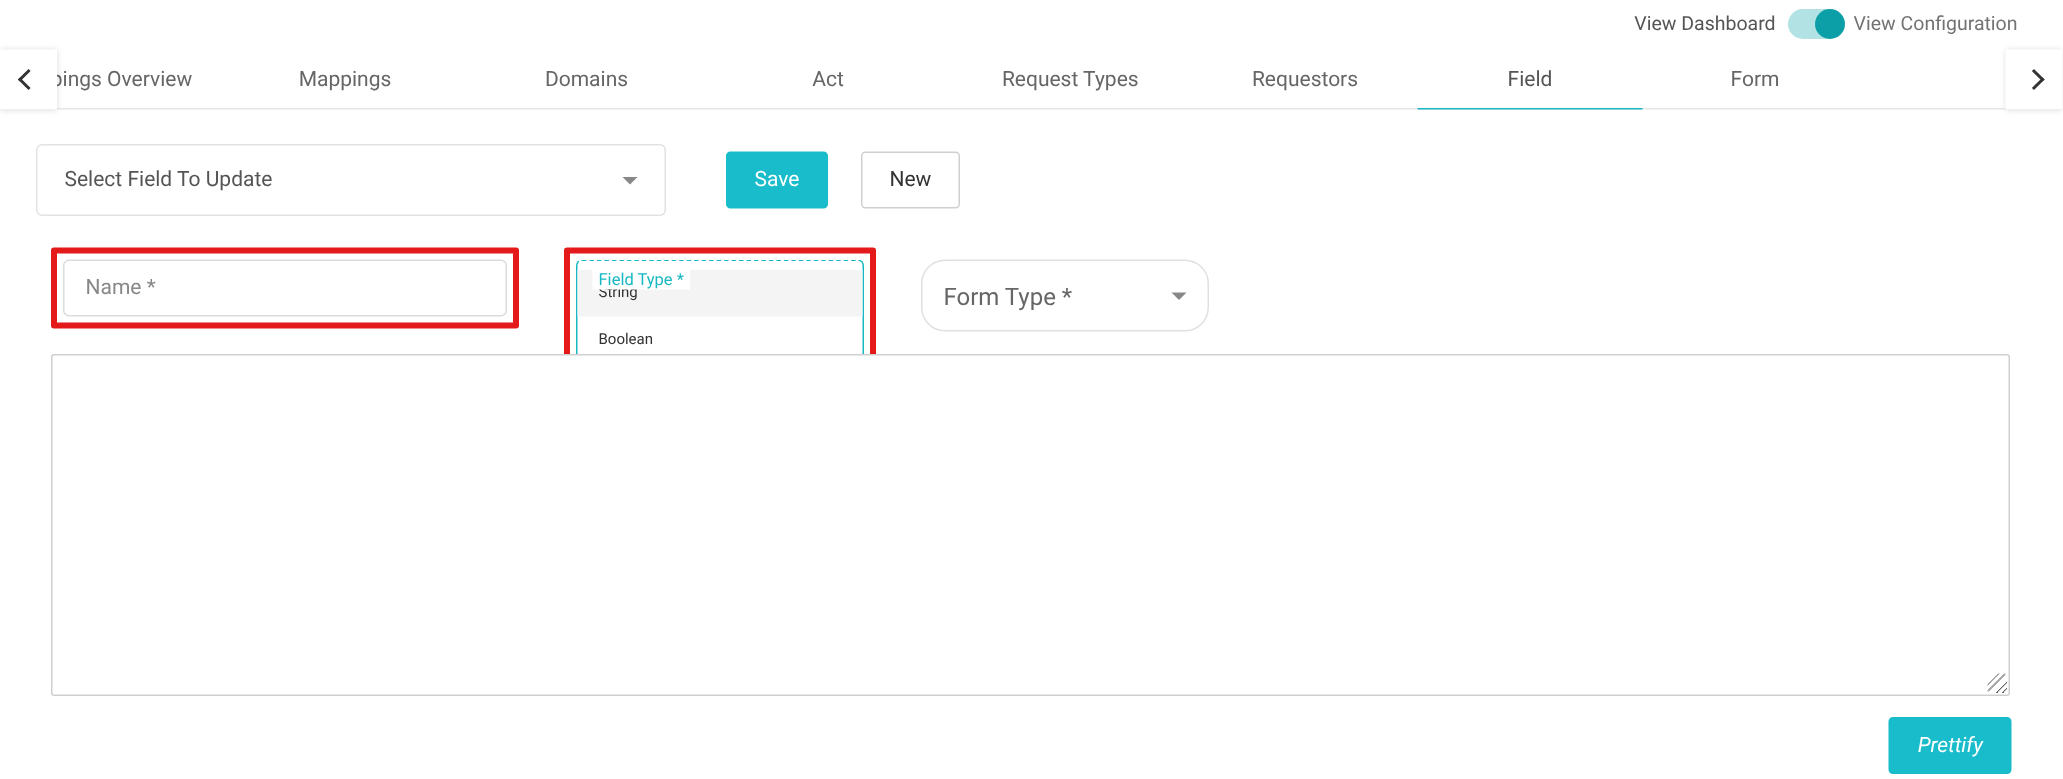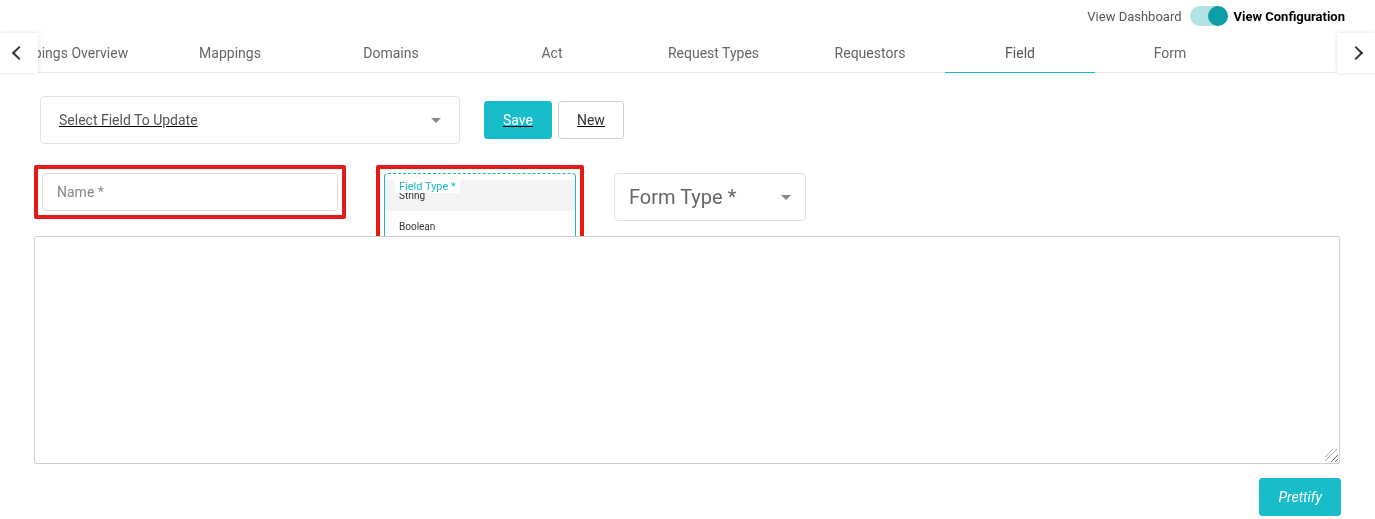--- a/index.html
+++ b/index.html
@@ -33,21 +33,21 @@
   }
   .toggle .knob {
     width: 20px;
     height: 20px;
     background: #0d9fa7;
     border-radius: 50%;
     position: absolute;
     top: 0;
     right: -2px;
   }
-  .toggle-label-right { font-weight: 700; color: #000000; }
+  .toggle-label-right { font-weight: 400; color: #737373; }
 
   
   .tabs-wrap {
     position: absolute;
     top: 33px;
     left: 0;
     right: 0;
     height: 40px;
     border-bottom: 1px solid #e6e6e6;
     display: flex;
@@ -112,25 +112,24 @@
     border-width: 0 2px 2px 0;
     display: inline-block;
   }
   .chev.left { transform: rotate(135deg); }
   .chev.right { transform: rotate(-45deg); }
 
   
   .controls-row {
     position: absolute;
     top: 96px;
-    left: 40px;
-    display: flex;
-    align-items: center;
-    gap: 24px;
-    text-decoration: underline;
+    left: 24px;
+    display: flex;
+    align-items: center;
+    gap: 40px;
   }
   .select-box {
     width: 420px;
     height: 48px;
     border: 1px solid #e2e2e2;
     border-radius: 4px;
     display: flex;
     align-items: center;
     justify-content: space-between;
     padding: 0 18px;
@@ -213,26 +212,26 @@
     color: #333;
     padding: 10px 14px;
     cursor: pointer;
   }
   .field-type-option.highlight { background: #f4f4f4; }
   
   .form-type-box {
     width: 192px;
     height: 48px;
     border: 1px solid #e0e0e0;
-    border-radius: 4px;
+    border-radius: 16px;
     display: flex;
     align-items: center;
     justify-content: space-between;
     padding: 0 14px;
-    font-size: 20px;
+    font-size: 16px;
     color: #666;
     background: #fff;
     cursor: pointer;
     margin-top: 8px;
   }
 
   
   .big-textarea {
     position: absolute;
     top: 236px;

